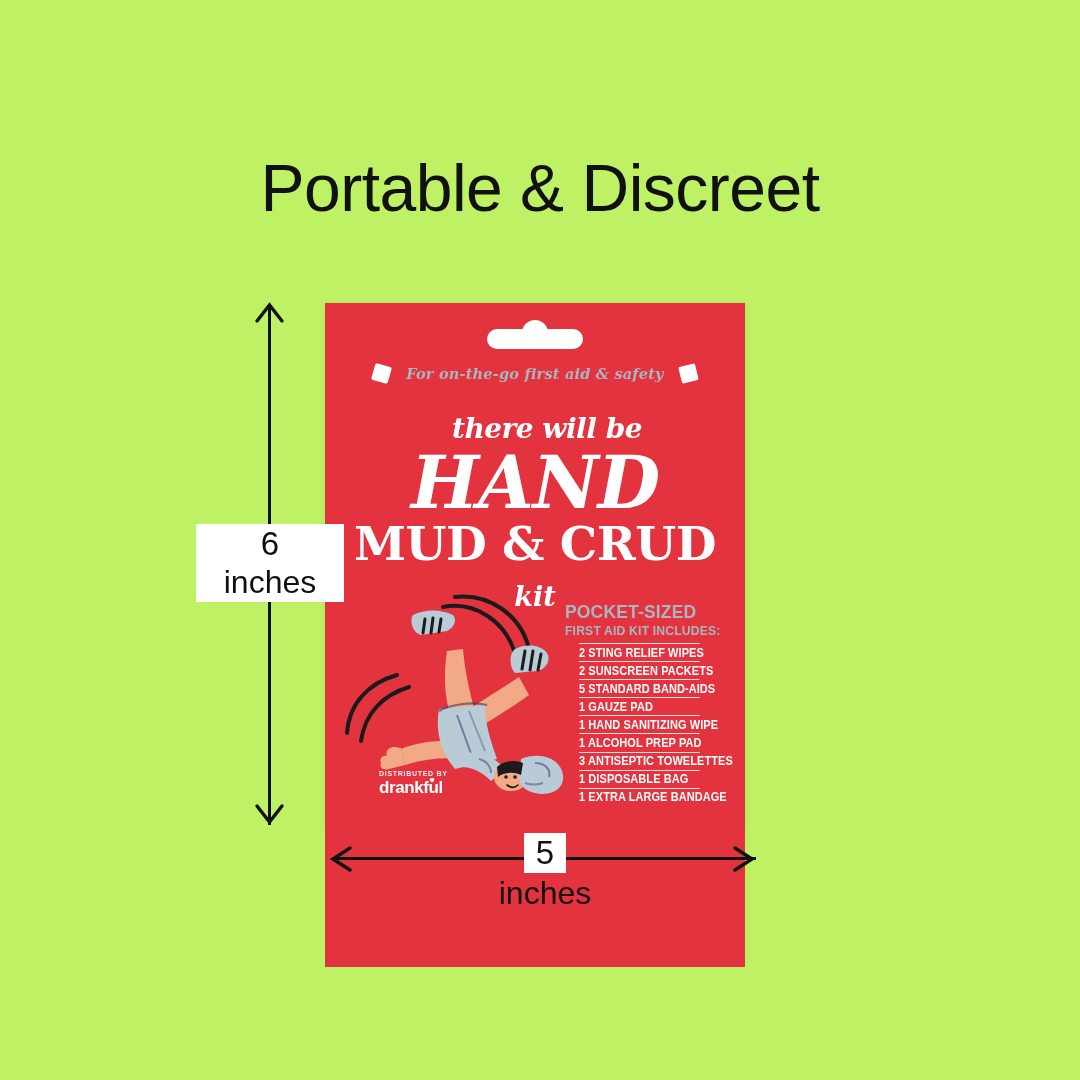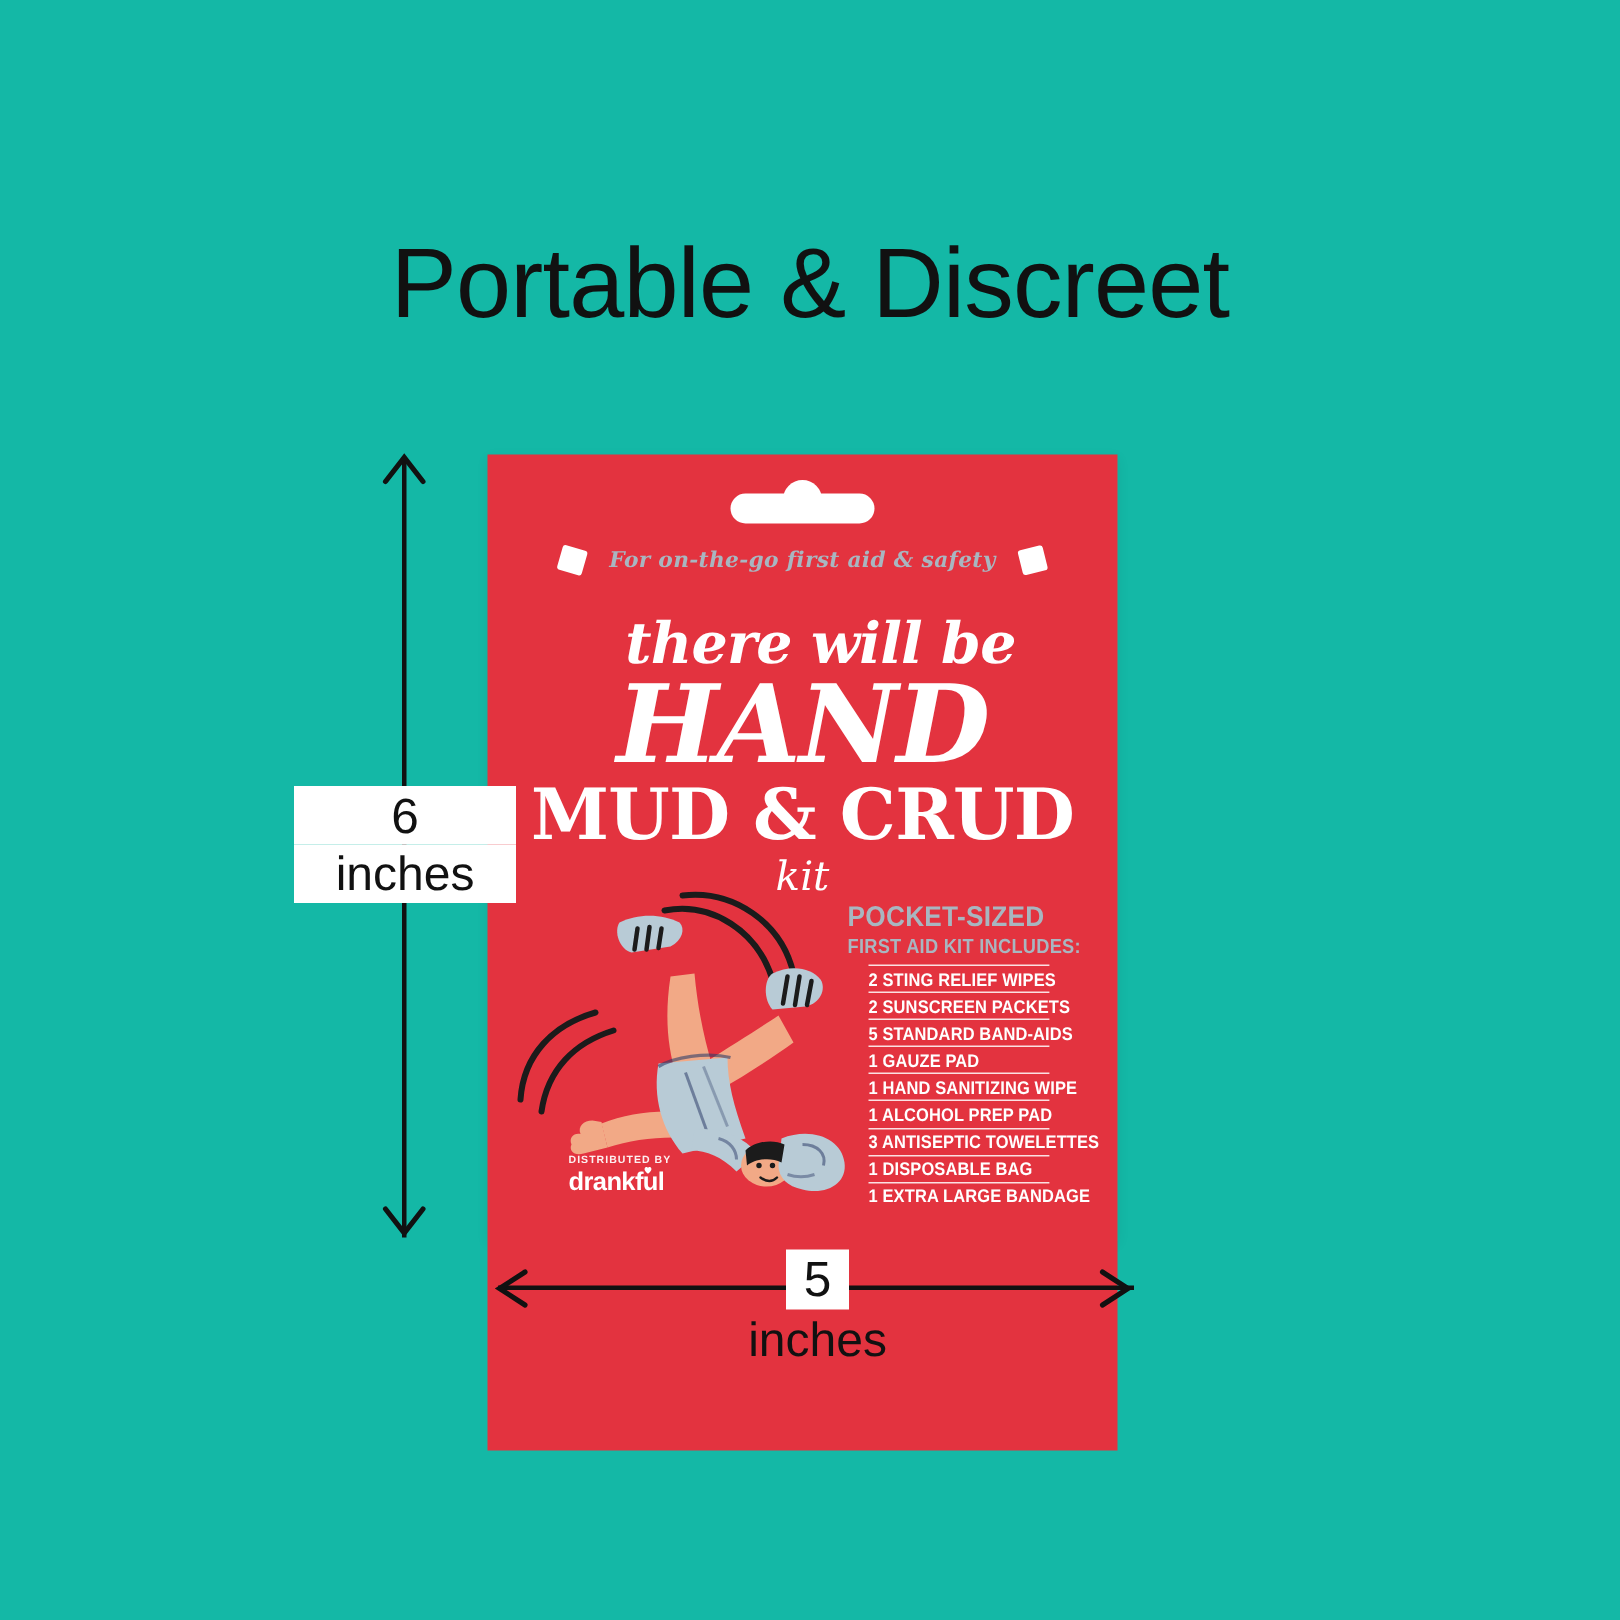--- a/index.html
+++ b/index.html
@@ -12,21 +12,21 @@
     height: 1080px;
     position: relative;
     overflow: hidden;
     font-family: "Liberation Sans", sans-serif;
     -webkit-font-smoothing: antialiased;
   }
 
   #stage {
     position: absolute;
     inset: 0;
-    background: #14b8a6;
+    background: #bef264;
   }
 
   
   .page-title {
     position: absolute;
     left: 0;
     right: 0;
     top: 152px;
     text-align: center;
     font-family: "Liberation Sans", sans-serif;
@@ -117,21 +117,21 @@
     left: 0;
     right: 0;
     top: 108px;
     text-align: center;
     color: #ffffff;
   }
   .hl-small {
     font-family: "DejaVu Serif", serif;
     font-style: italic;
     font-weight: bold;
-    font-size: 38px;
+    font-size: 28px;
     line-height: 36px;
     letter-spacing: -0.5px;
     margin-left: 24px;
   }
   .hl-blood {
     font-family: "DejaVu Serif", serif;
     font-style: italic;
     font-weight: bold;
     font-size: 72px;
     line-height: 68px;
@@ -142,24 +142,24 @@
     font-family: "DejaVu Serif", serif;
     font-weight: bold;
     font-size: 47px;
     line-height: 50px;
     letter-spacing: -0.5px;
     margin-top: 2px;
   }
   .hl-kit {
     font-family: "DejaVu Serif", serif;
     font-style: italic;
-    font-weight: normal;
+    font-weight: bold;
     font-size: 27px;
     line-height: 28px;
-    margin-top: 2px;
+    margin-top: 14px;
   }
 
   
   .illustration {
     position: absolute;
     left: 14px;
     top: 288px;
     width: 248px;
     height: 210px;
   }

